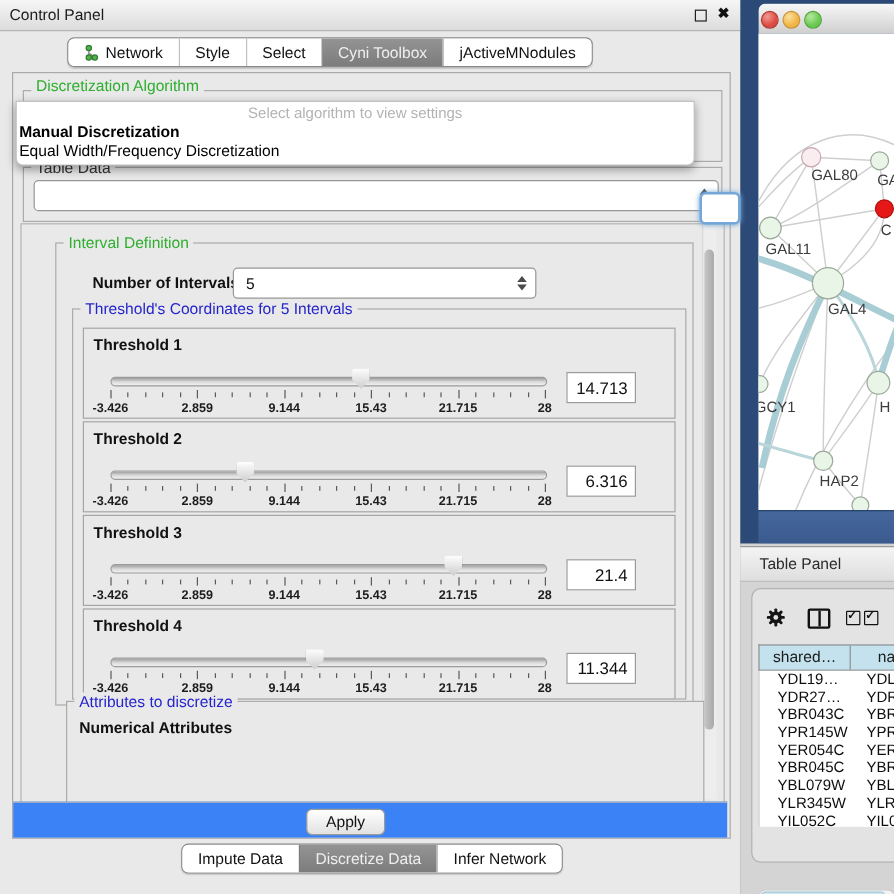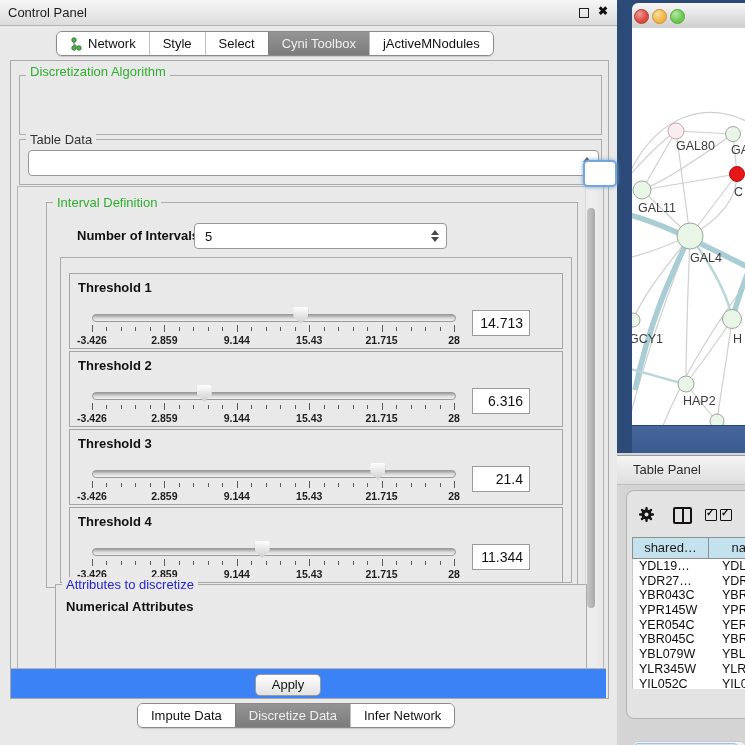--- a/index.html
+++ b/index.html
@@ -10,21 +10,21 @@
   .cp-titlebar{position:absolute;left:0;top:0;width:617px;height:25px;background:linear-gradient(#f6f6f6,#dcdcdc);border-bottom:1px solid #b4b4b4;}
   .cp-title{position:absolute;left:8px;top:5px;font-size:13px;color:#1c1c1c;}
   .float-icon{position:absolute;right:28px;top:8px;width:8px;height:8px;border:1.6px solid #222;}
   .close-icon{position:absolute;right:9px;top:4px;font-size:12px;font-weight:bold;color:#111;cursor:default;}
   
   .tabbar{position:absolute;display:flex;border:1px solid #8a8a8a;border-radius:6px;overflow:hidden;background:#fff;box-shadow:0 1px 1px rgba(0,0,0,.15);}
   .tabbar .tab{padding:4px 13px;font-size:13px;color:#111;background:#fff;border-left:1px solid #c0c0c0;white-space:nowrap;display:flex;align-items:center;gap:5px;}
   .tabbar .tab:first-child{border-left:none;}
   .tabbar .tab.selected{background:linear-gradient(#949494,#7c7c7c);color:#efefef;border-left-color:#7c7c7c;}
   .top-tabs{left:56px;top:31px;}
-  .bottom-tabs{left:137px;top:703px;justify-content:flex-end;}
+  .bottom-tabs{left:151px;top:703px;justify-content:flex-end;}
   
   .outer-panel{position:absolute;left:10px;top:60px;width:597px;height:637px;border:1px solid #a9a9a9;background:#e9e9e9;}
   .group{position:absolute;border:1px solid #ababab;background:#e9e9e9;}
   .gtitle{position:absolute;top:-8px;left:6px;background:#e9e9e9;padding:0 4px;font-size:13px;white-space:nowrap;}
   .gtitle.green{color:#2fae2f;}
   .gtitle.blue{color:#2525cc;}
   .gtitle.dark{color:#333;}
   
   .combo{position:absolute;background:#fff;border:1px solid #979797;border-radius:4px;font-size:13px;color:#111;}
   .combo .combo-text{position:absolute;left:10px;top:50%;transform:translateY(-50%);white-space:nowrap;}
@@ -88,21 +88,21 @@
   .cb::after{content:"\2713";position:absolute;left:0px;top:-3px;font-size:10px;font-weight:bold;color:#111;}
   .cb.cb1{left:78px;} .cb.cb2{left:93px;}
   .tp-table{position:absolute;left:5px;top:46px;right:0;height:156px;}
   .tp-header{display:flex;height:20px;border:1px solid #8f8f8f;border-right:none;background:#c3e2ee;}
   .th{font-size:13px;color:#1c1c1c;line-height:19px;overflow:hidden;white-space:nowrap;text-align:right;}
   .th.c1{width:75px;border-right:1px solid #8f8f8f;text-align:center;}
   .th.c2{flex:1;padding-left:13px;}
   .tp-rows{height:130px;overflow:hidden;background:#fff;border-left:1px solid #c9c9c9;}
   .tp-row{display:flex;height:14.7px;}
   .td{font-size:12.5px;color:#0e0e0e;line-height:14.7px;white-space:nowrap;overflow:hidden;}
-  .td.c1{width:76px;padding-left:6px;box-sizing:border-box;}
+  .td.c1{width:76px;padding-left:15px;box-sizing:border-box;}
   .td.c2{flex:1;padding-left:13px;}
   .tp-hscroll{position:absolute;left:0;top:204px;width:112px;height:12px;background:#f2f2f2;border:1px solid #ccc;border-radius:6px;}
   .tp-hscroll .thumb{position:absolute;left:1px;top:1px;width:102px;height:8px;border-radius:4px;background:linear-gradient(#d3eaf4,#a9cfe2);border:1px solid #9fc4d6;}
 </style>
 </head>
 <body>
 
 <div class="root">
 
   <div class="control-panel">
@@ -163,20 +163,21 @@
         <span class="bold-label" style="left:30px;top:25px;">Number of Intervals</span>
         <div class="combo spinner">
           <span class="combo-text">5</span>
           <span class="arrows">
               <span class="tri-up"></span>
               <span class="tri-down"></span>
             </span>
         </div>
 
         <div class="thresholds-group">
+          <span class="gtitle blue">Threshold's Coordinates for 5 Intervals</span>
 
           <div class="threshold-panel" style="top:15px;">
             <span class="bold-label" style="left:8px;top:6px;">Threshold 1</span>
             <div class="slider-wrap">
               <div class="slider-track"></div>
               <div class="handle" style="left: 57.7197%;"></div>
               <div class="ticks">
                   <div class="tick major" style="left: 0%;"></div>
                   <div class="tick" style="left: 4%;"></div>
                   <div class="tick" style="left: 8%;"></div>
@@ -356,20 +357,25 @@
       <div class="group attr-group">
         <span class="gtitle blue">Attributes to discretize</span>
         <span class="bold-label" style="left:10px;top:14px;">Numerical Attributes</span>
       </div>
 
       <div class="apply-row">
         <div class="apply-btn">Apply</div>
       </div>
     </div>
 
+    <div class="algo-popup">
+      <div class="popup-hint">Select algorithm to view settings</div>
+      <div class="popup-opt bold">Manual Discretization</div>
+      <div class="popup-opt">Equal Width/Frequency Discretization</div>
+    </div>
 
     <div class="tabbar bottom-tabs">
       <div class="tab">
           <span>Impute Data</span>
         </div>
       <div class="tab selected">
           <span>Discretize Data</span>
         </div>
       <div class="tab">
           <span>Infer Network</span>

